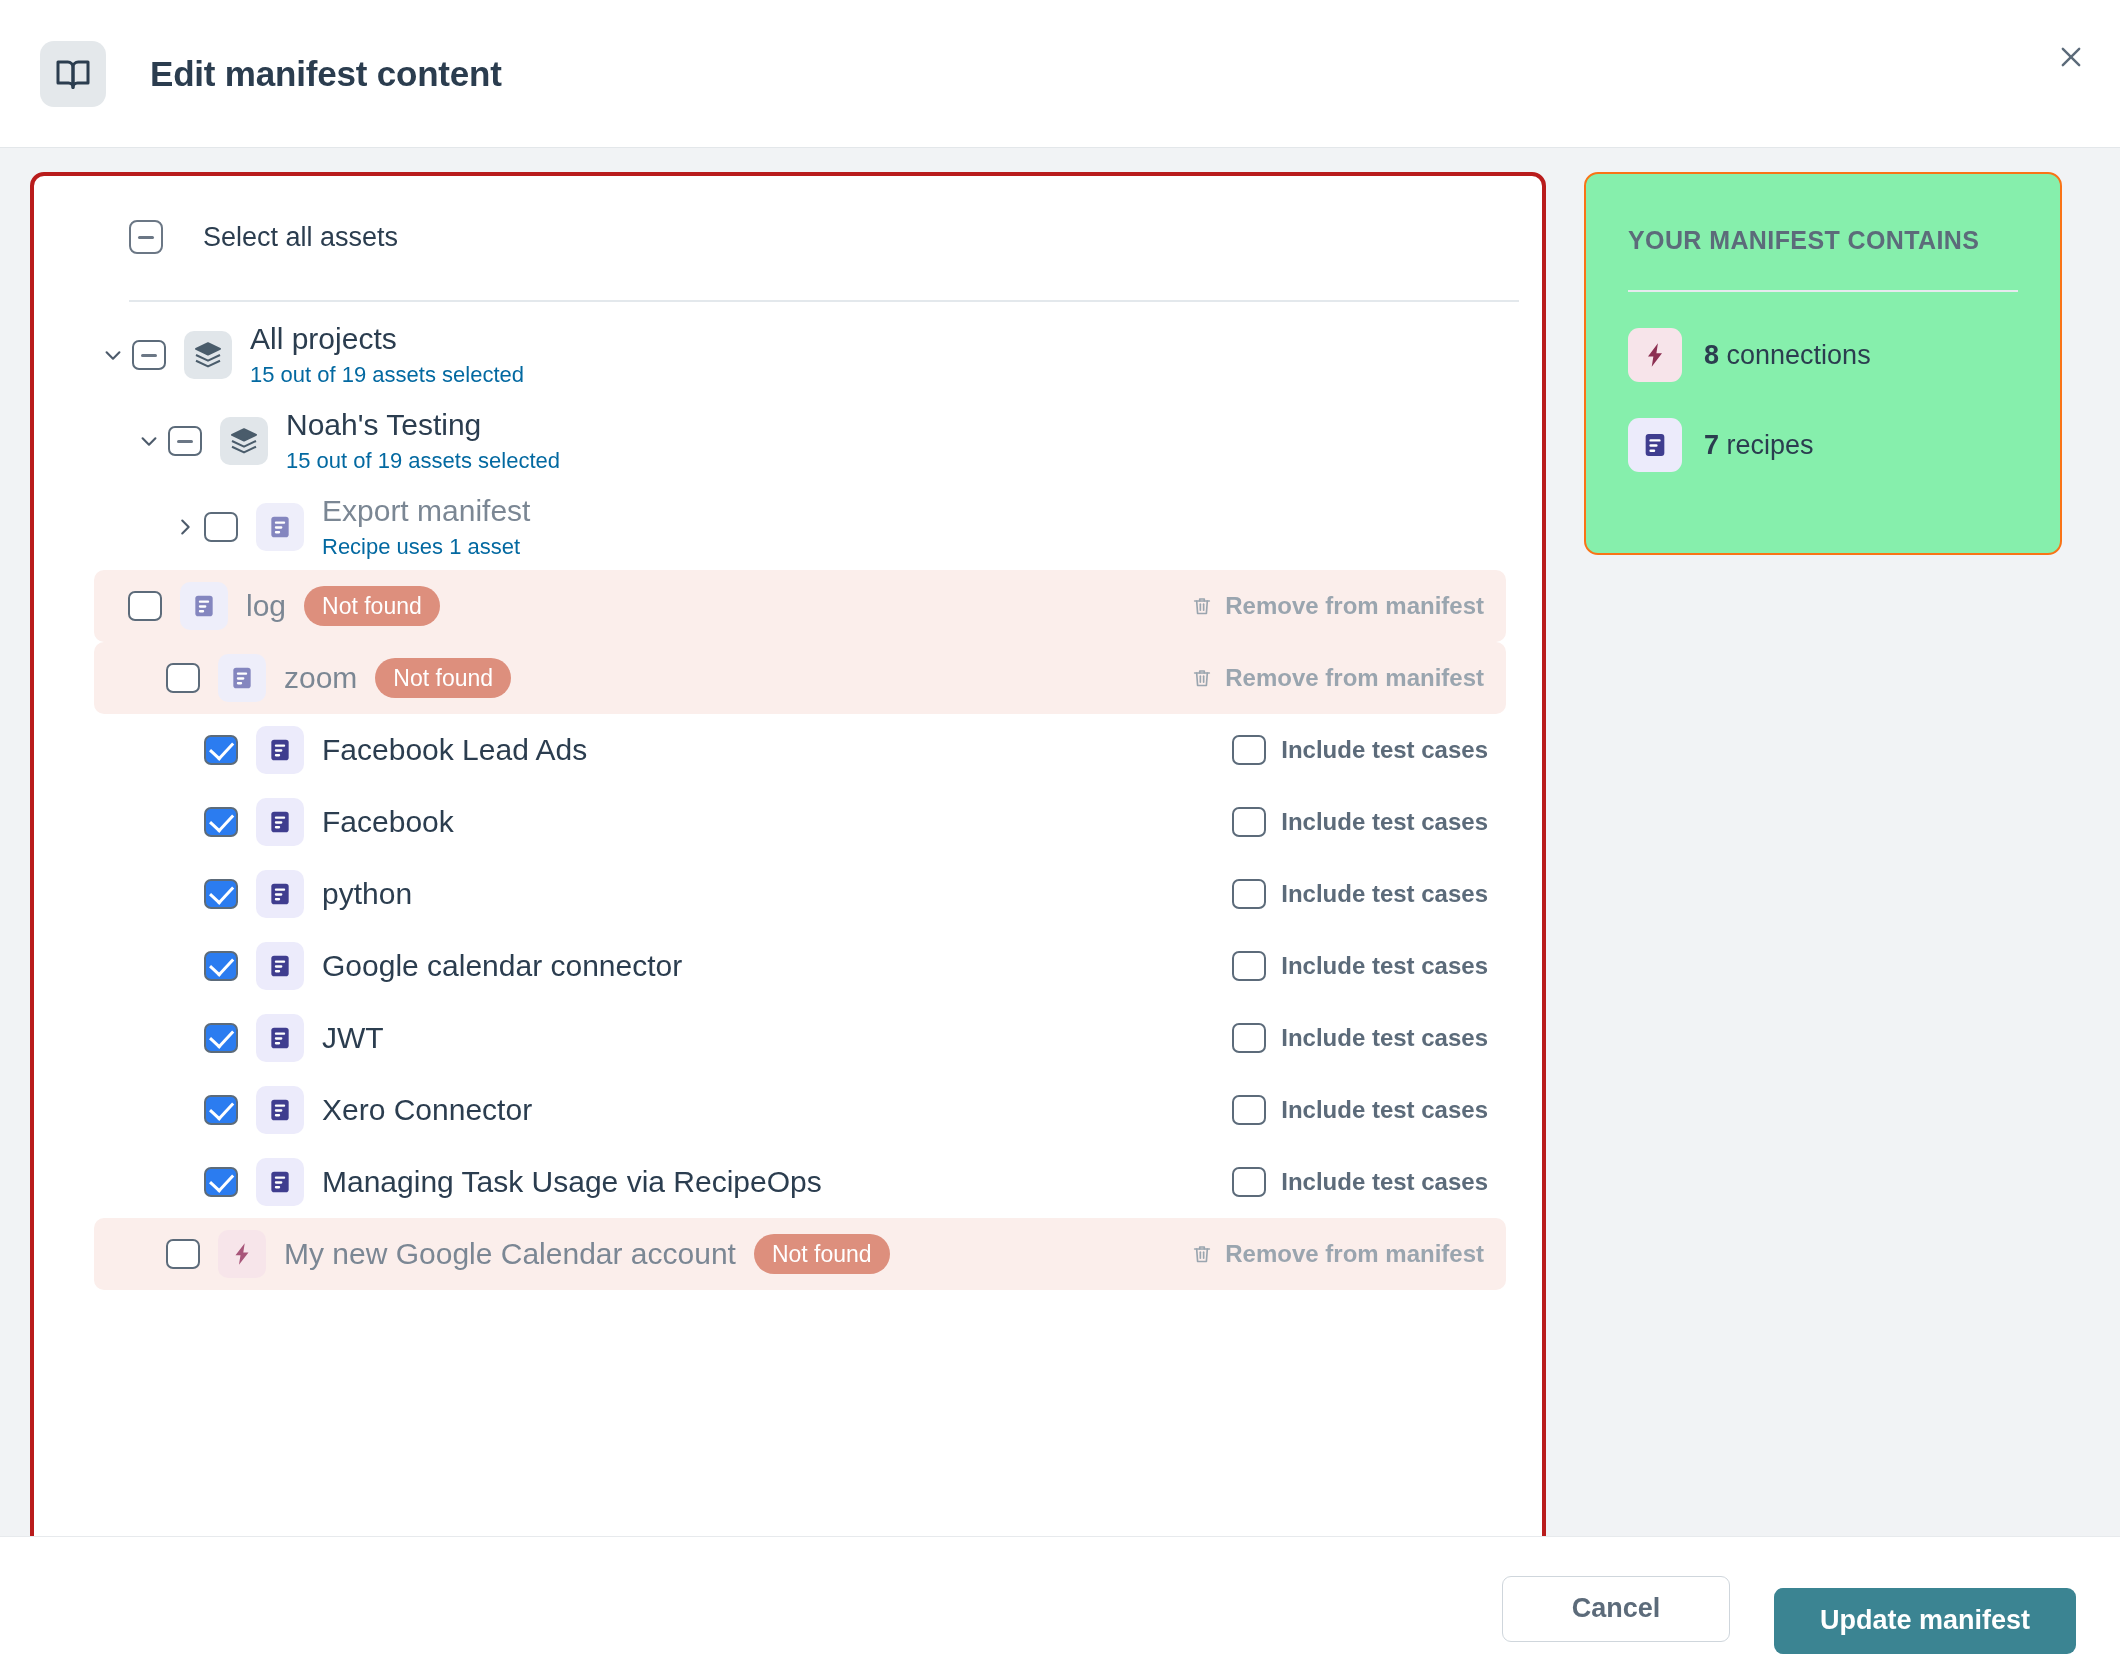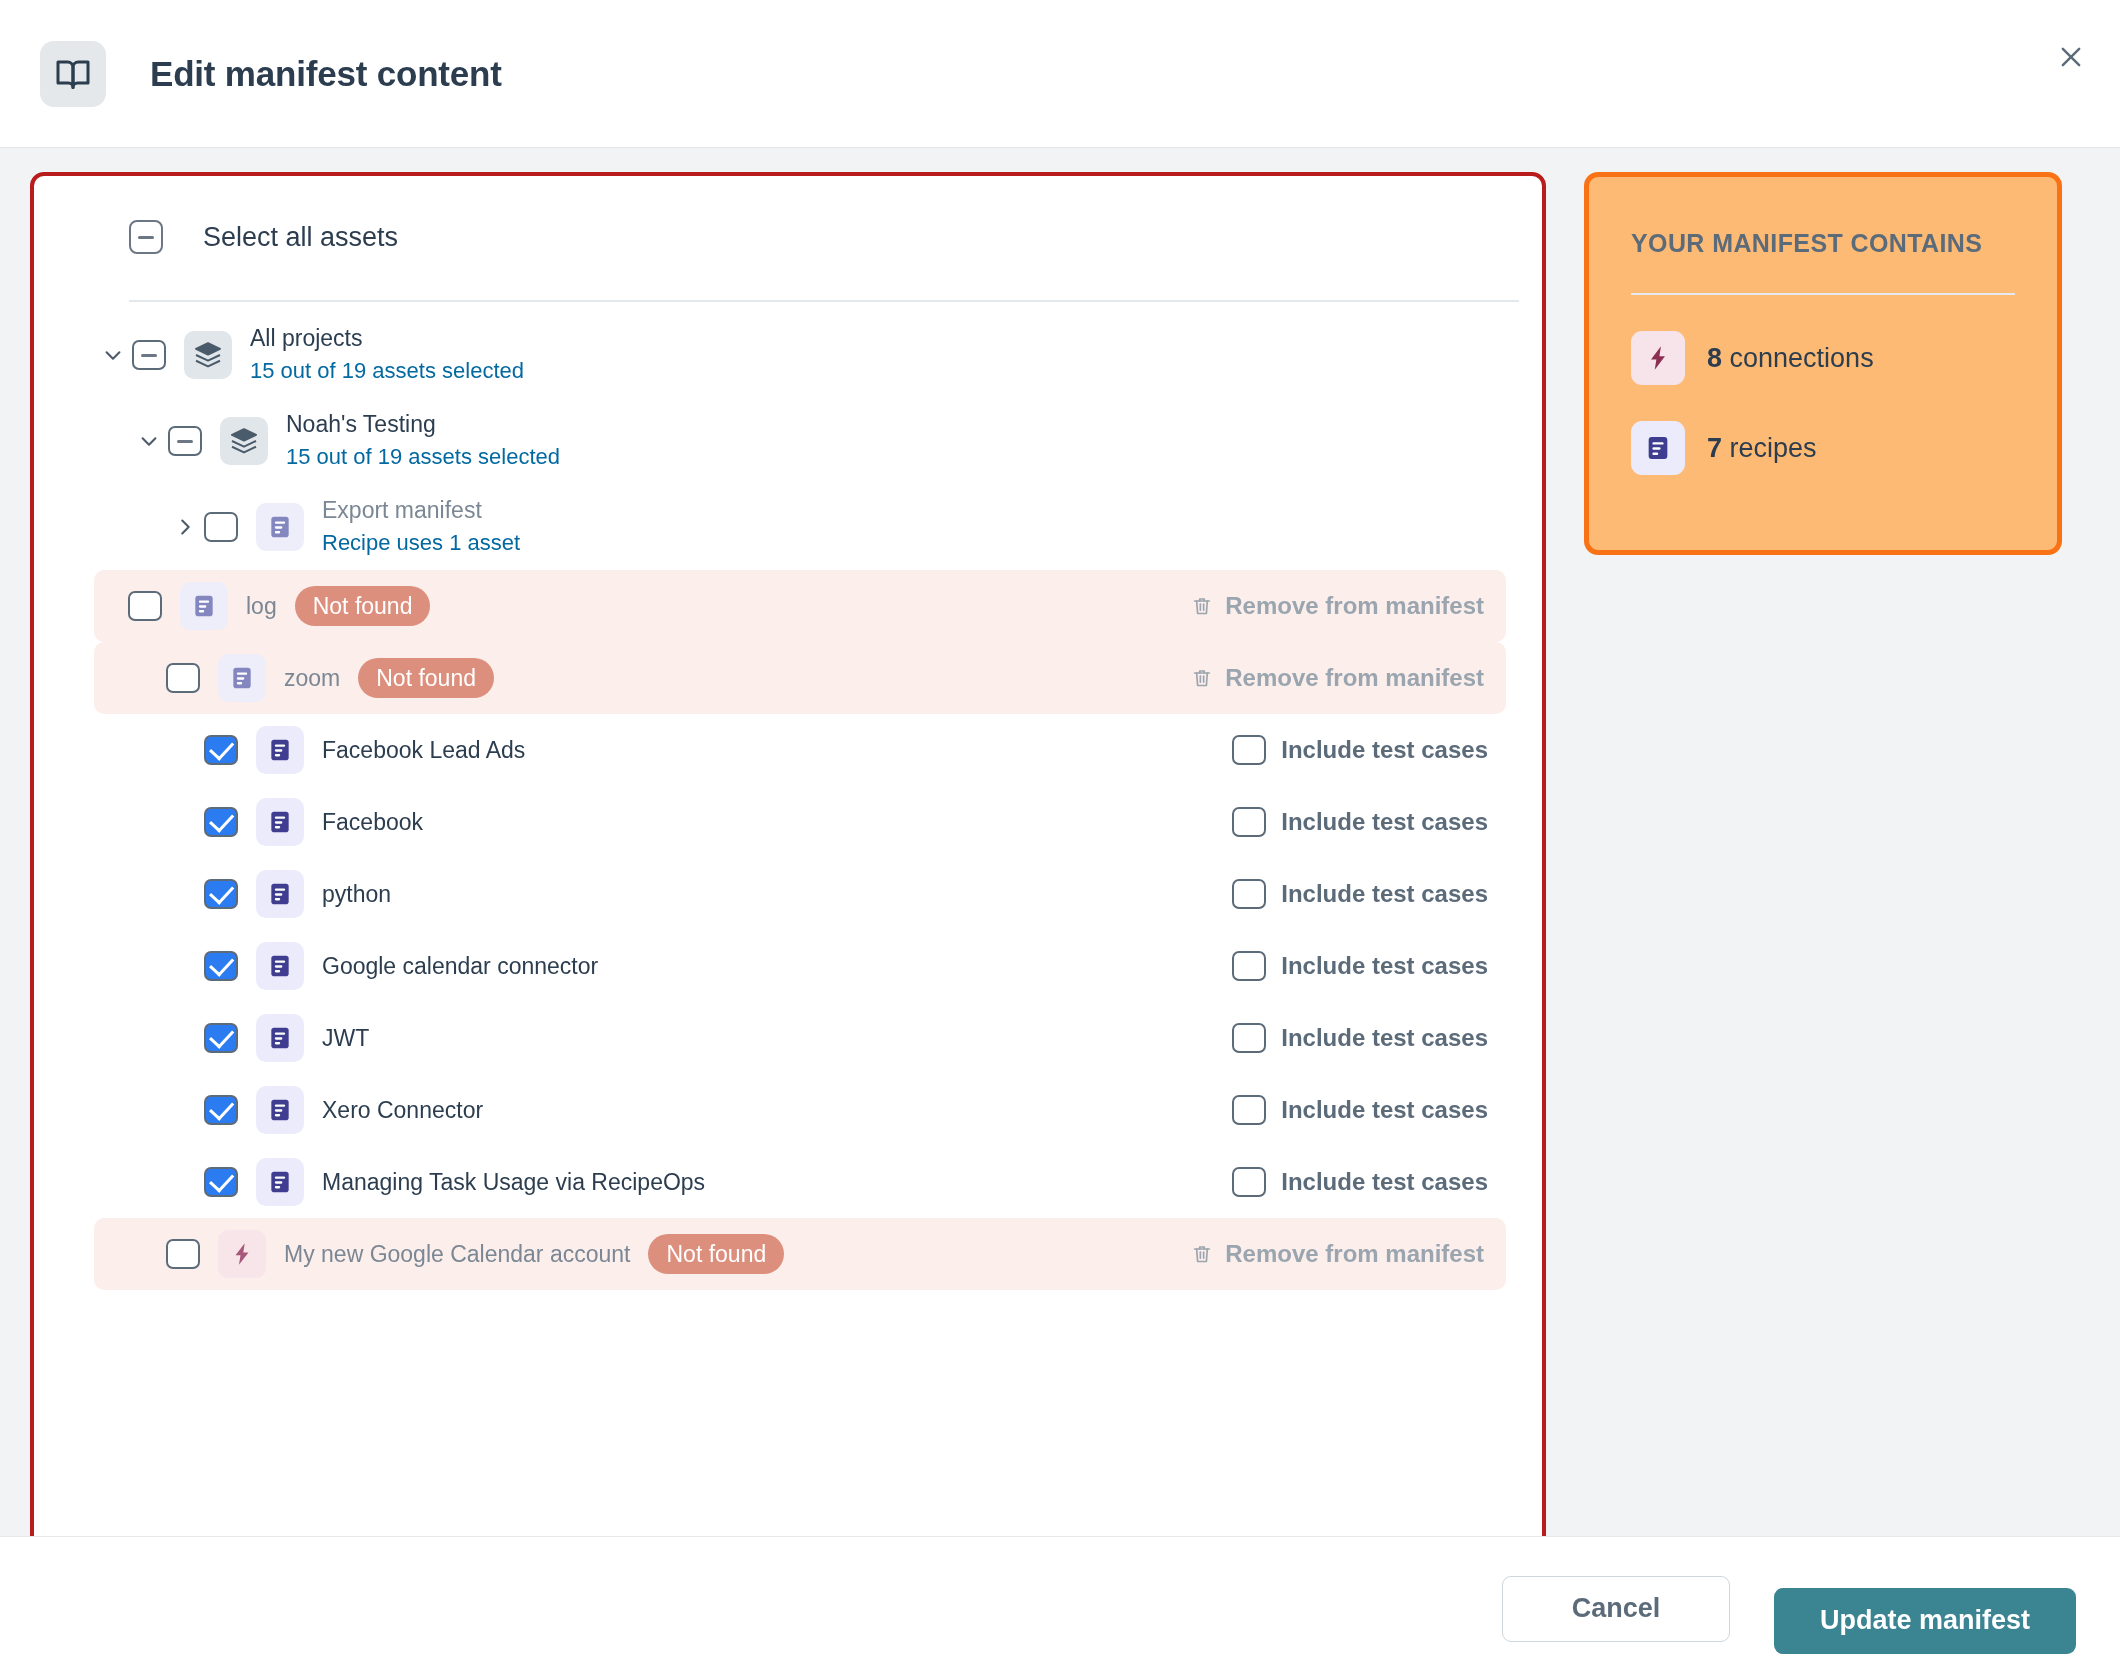--- a/index.html
+++ b/index.html
@@ -156,21 +156,21 @@
     display: flex; align-items: center; justify-content: center;
     margin-right: 18px;
   }
   .type-icon.project { background: #e1e6ea; }
   .type-icon.recipe  { background: #ecebfb; }
   .type-icon.recipe-muted { background: #eeeefa; }
   .type-icon.conn-muted { background: #f7e5ea; }
 
   .labels { display: flex; flex-direction: column; justify-content: center; }
   .lbl-main {
-    font-size: 23px;
+    font-size: 30px;
     color: #2b3d4f;
     line-height: 1.25;
   }
   .lbl-main.muted { color: #7b8794; }
   .lbl-sub {
     font-size: 22px;
     color: #0369a1;
     line-height: 1.35;
     margin-top: 3px;
   }
@@ -213,22 +213,22 @@
     font-size: 24px;
     font-weight: bold;
     color: #5c6b7a;
   }
 
   
   .side-card {
     width: 478px;
     flex: 0 0 478px;
     height: 383px;
-    background: #fdba74;
-    border: 5px solid #f97316;
+    background: #86efac;
+    border: 2px solid #f97316;
     border-radius: 14px;
     padding: 52px 42px 0 42px;
   }
   .side-title {
     font-size: 25px;
     font-weight: bold;
     color: #5c6b7a;
     letter-spacing: 0.4px;
   }
   .side-divider {

